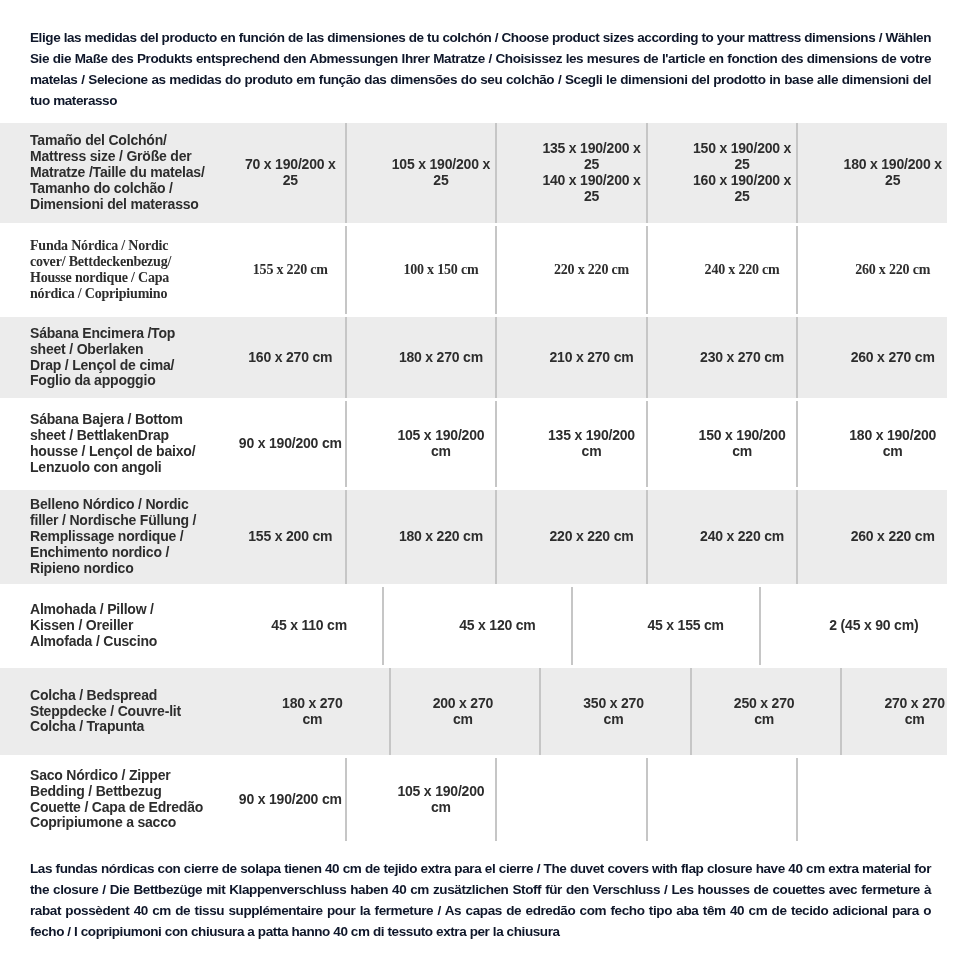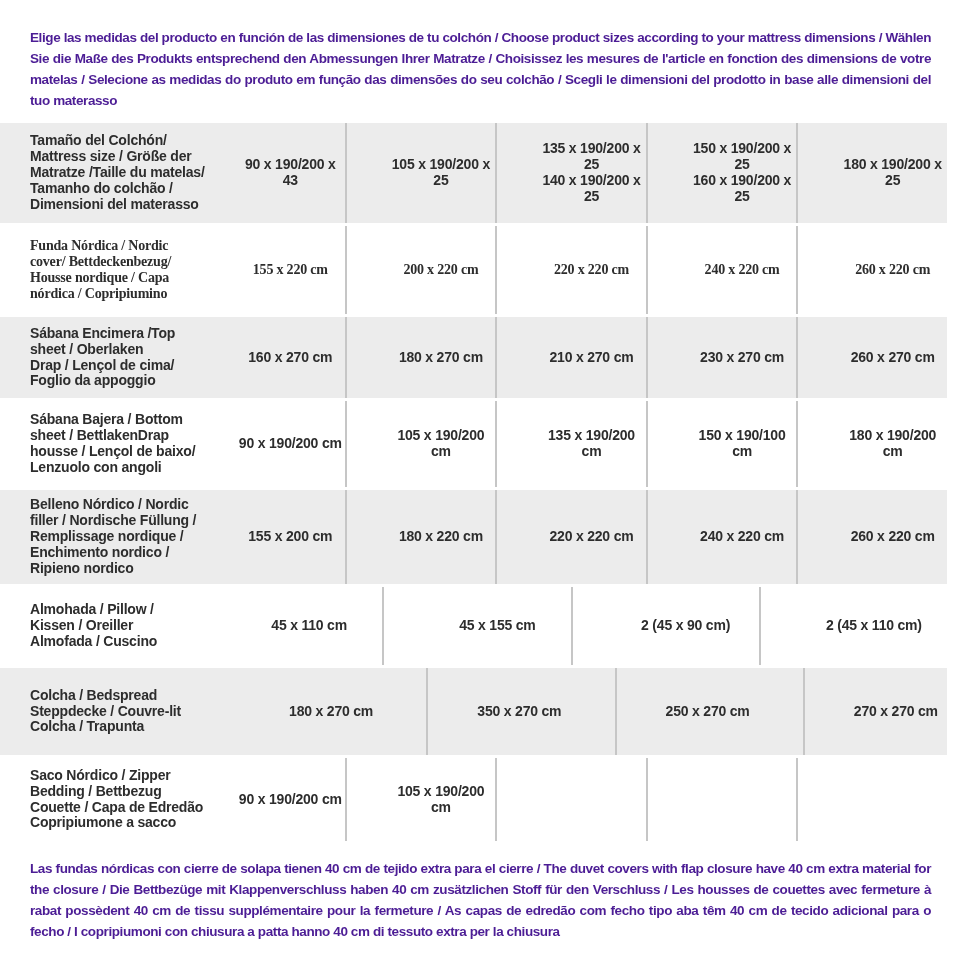--- a/index.html
+++ b/index.html
@@ -2,21 +2,21 @@
 <html><head>
 <meta charset="utf-8">
 <style>
   html,body{margin:0;padding:0;}
   body{
     width:961px;height:961px;background:#ffffff;overflow:hidden;
     font-family:"Liberation Sans",sans-serif;font-weight:bold;color:#2d2d2d;
   }
   .intro,.footnote{
     margin:0 30px;font-size:13.5px;line-height:21px;letter-spacing:-0.4px;
-    text-align:justify;color:#4c1d95;white-space:normal;
+    text-align:justify;color:#0f172a;white-space:normal;
   }
   .intro{padding-top:27px;}
   .size-table{margin:12px 14px 0 0;}
   .t-row{display:flex;align-items:stretch;border-bottom:3px solid #ffffff;}
   .t-row:nth-child(odd){background:#ececec;}
   .t-row:nth-child(1){min-height:100px;}
   .t-row:nth-child(2){min-height:88px;font-family:Liberation Serif, serif;}
   .t-row:nth-child(3){min-height:81px;}
   .t-row:nth-child(4){min-height:86px;}
   .t-row:nth-child(5){min-height:94px;}
@@ -38,36 +38,36 @@
 <p class="intro">Elige las medidas del producto en función de las dimensiones de tu colchón / Choose product sizes according to your mattress dimensions / Wählen Sie die Maße des Produkts entsprechend den Abmessungen Ihrer Matratze / Choisissez les mesures de l'article en fonction des dimensions de votre matelas / Selecione as medidas do produto em função das dimensões do seu colchão / Scegli le dimensioni del prodotto in base alle dimensioni del tuo materasso</p>
 
 <div class="size-table">
 
   <div class="t-row">
     <div class="cell label">Tamaño del Colchón/
 Mattress size / Größe der
 Matratze /Taille du matelas/
 Tamanho do colchão /
 Dimensioni del materasso</div>
-    <div class="cell val">90 x 190/200 x 43</div>
+    <div class="cell val">70 x 190/200 x 25</div>
     <div class="cell val">105 x 190/200 x 25</div>
     <div class="cell val">135 x 190/200 x 25
 140 x 190/200 x 25</div>
     <div class="cell val">150 x 190/200 x 25
 160 x 190/200 x 25</div>
     <div class="cell val">180 x 190/200 x 25</div>
   </div>
 
   <div class="t-row">
     <div class="cell label">Funda Nórdica /  Nordic
 cover/ Bettdeckenbezug/
 Housse nordique  / Capa
 nórdica / Copripiumino</div>
     <div class="cell val">155 x 220 cm</div>
-    <div class="cell val">200 x 220 cm</div>
+    <div class="cell val">100 x 150 cm</div>
     <div class="cell val">220 x 220 cm</div>
     <div class="cell val">240 x 220 cm</div>
     <div class="cell val">260 x 220 cm</div>
   </div>
 
   <div class="t-row">
     <div class="cell label">Sábana Encimera /Top
 sheet / Oberlaken
 Drap / Lençol de cima/
 Foglio da appoggio</div>
@@ -79,21 +79,21 @@
   </div>
 
   <div class="t-row">
     <div class="cell label">Sábana Bajera / Bottom
 sheet / BettlakenDrap
 housse / Lençol de baixo/
 Lenzuolo con angoli</div>
     <div class="cell val">90 x 190/200 cm</div>
     <div class="cell val">105 x 190/200 cm</div>
     <div class="cell val">135 x 190/200 cm</div>
-    <div class="cell val">150 x 190/100 cm</div>
+    <div class="cell val">150 x 190/200 cm</div>
     <div class="cell val">180 x 190/200 cm</div>
   </div>
 
   <div class="t-row">
     <div class="cell label">Belleno Nórdico / Nordic
 filler / Nordische Füllung /
 Remplissage nordique /
 Enchimento nordico /
 Ripieno nordico</div>
     <div class="cell val">155 x 200 cm</div>
@@ -101,30 +101,31 @@
     <div class="cell val">220 x 220 cm</div>
     <div class="cell val">240 x 220 cm</div>
     <div class="cell val">260 x 220 cm</div>
   </div>
 
   <div class="t-row">
     <div class="cell label">Almohada  / Pillow /
 Kissen / Oreiller
 Almofada / Cuscino</div>
     <div class="cell val">45 x 110 cm</div>
+    <div class="cell val">45 x 120 cm</div>
     <div class="cell val">45 x 155 cm</div>
     <div class="cell val">2 (45 x 90 cm)</div>
-    <div class="cell val">2 (45 x 110 cm)</div>
   </div>
 
   <div class="t-row">
     <div class="cell label">Colcha / Bedspread
 Steppdecke / Couvre-lit
 Colcha / Trapunta</div>
     <div class="cell val">180 x 270 cm</div>
+    <div class="cell val">200 x 270 cm</div>
     <div class="cell val">350 x 270 cm</div>
     <div class="cell val">250 x 270 cm</div>
     <div class="cell val">270 x 270 cm</div>
   </div>
 
   <div class="t-row">
     <div class="cell label">Saco Nórdico / Zipper
 Bedding / Bettbezug
 Couette  / Capa de Edredão
 Copripiumone a sacco</div>

